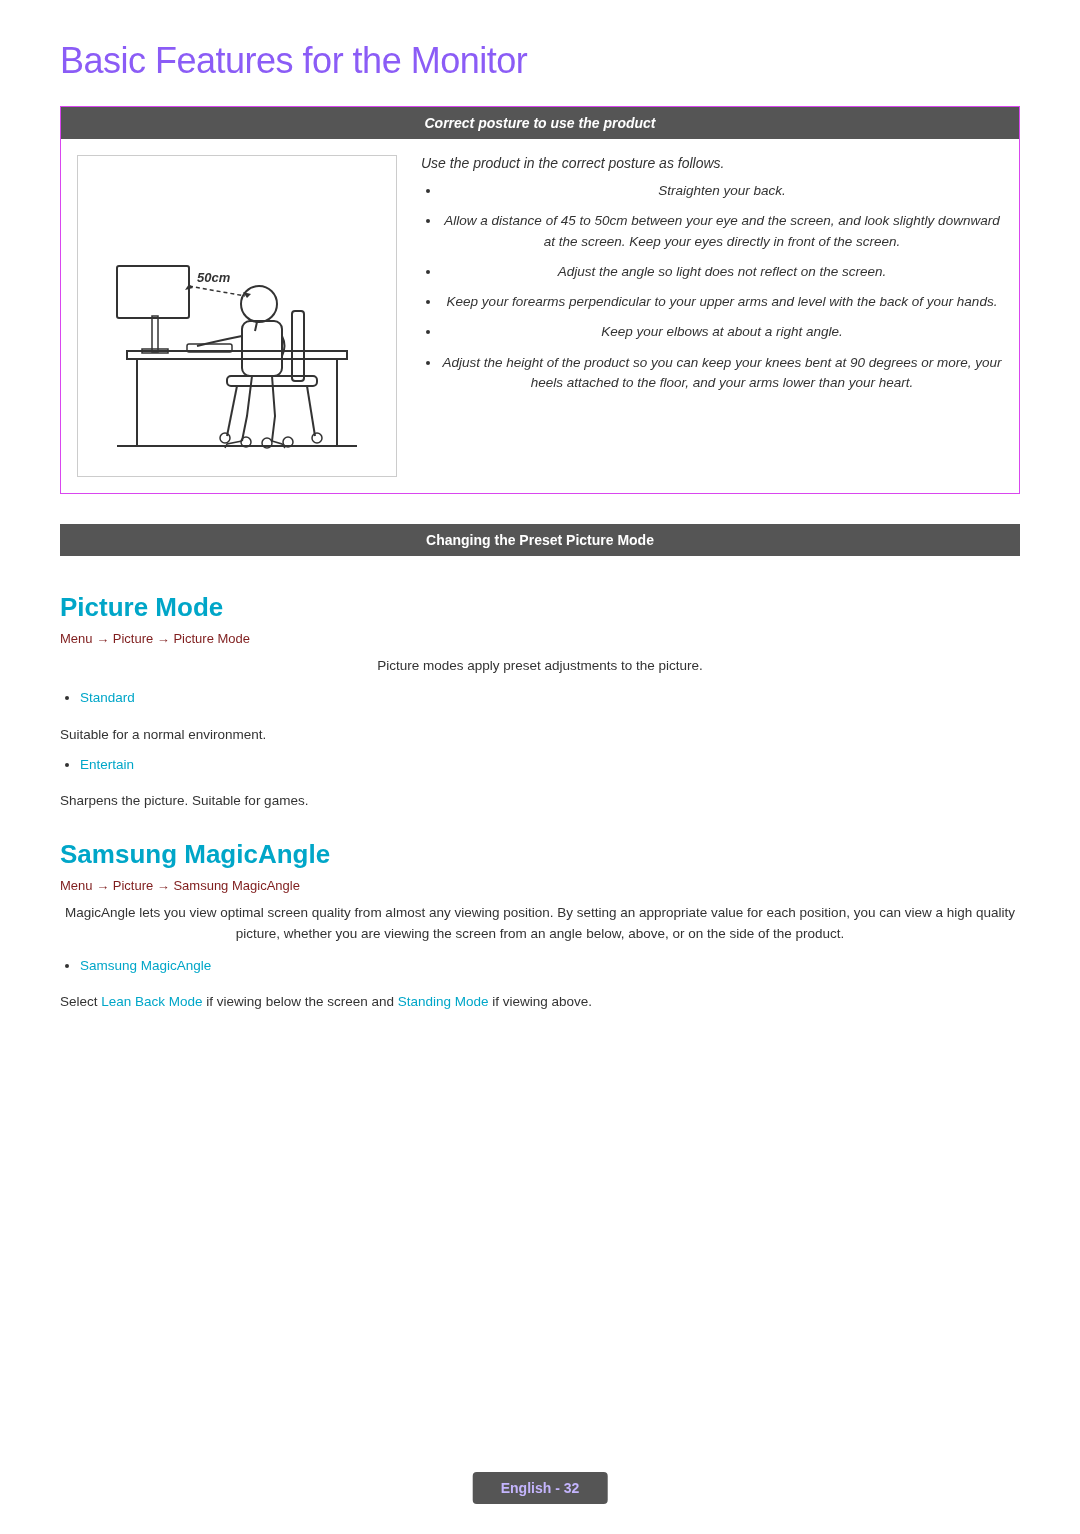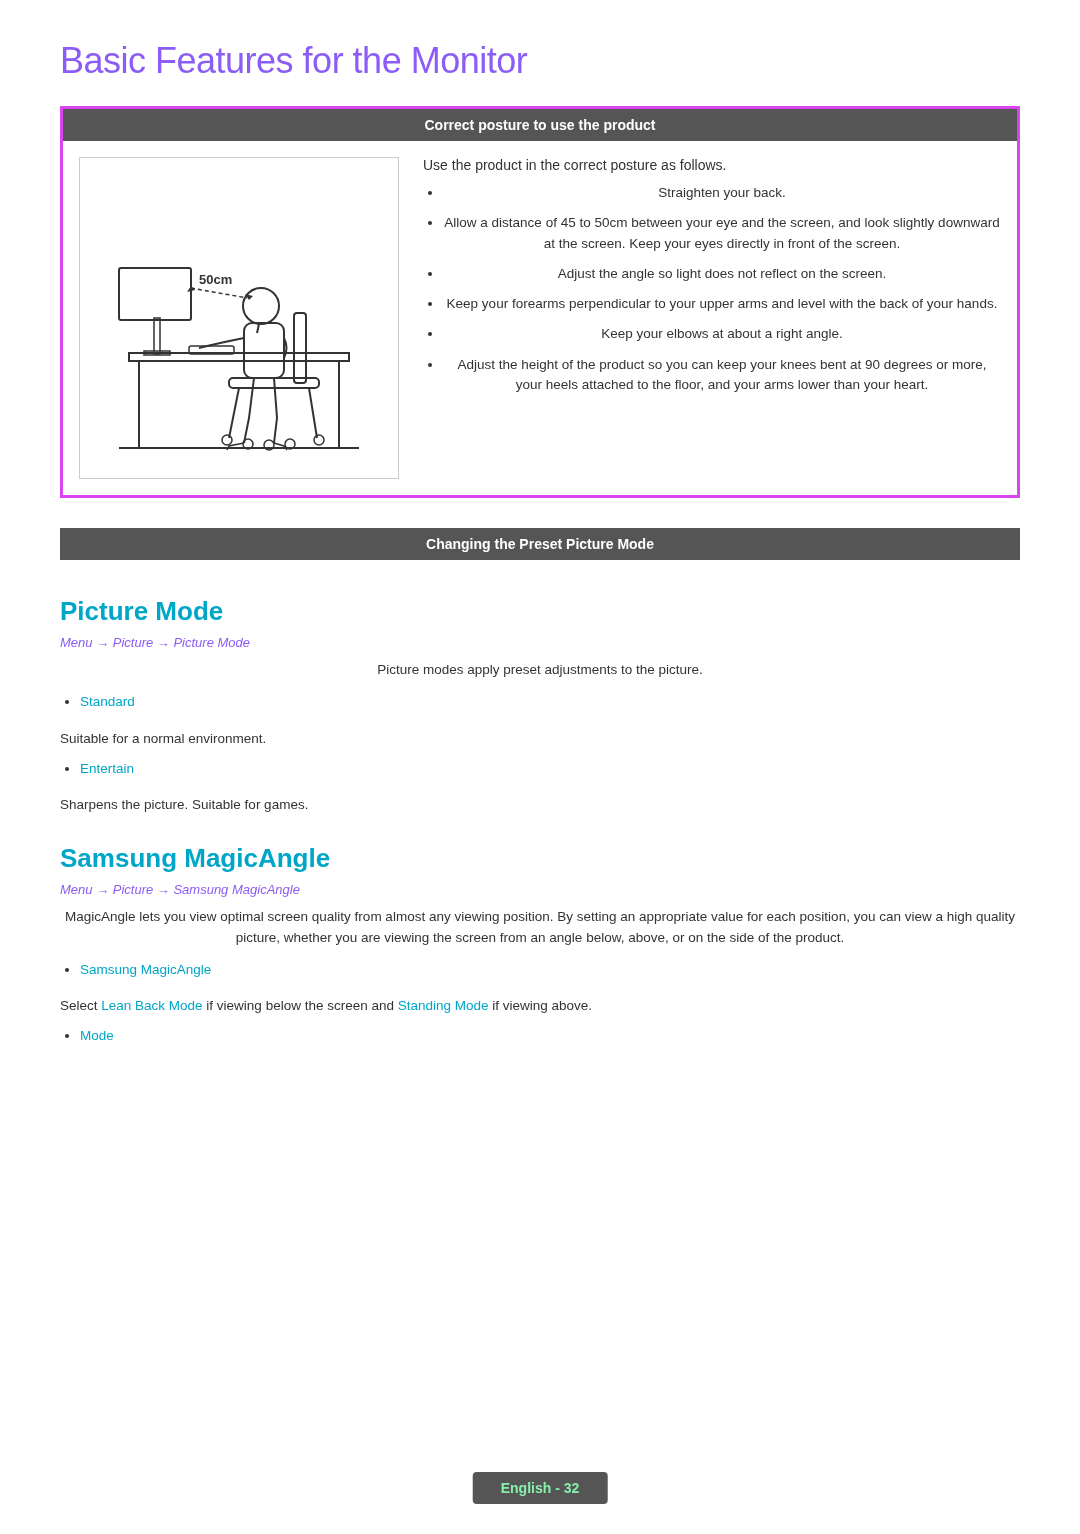--- a/index.html
+++ b/index.html
@@ -25,22 +25,23 @@
     .section-header {
       background: #555;
       color: #fff;
       text-align: center;
       padding: 8px 12px;
       font-size: 14px;
       font-weight: bold;
       margin-bottom: 0;
     }
     .section-box {
-      border: 3px solid #d946ef;
+      border: 1px solid #d946ef;
       margin-bottom: 30px;
+      font-style: italic;
     }
     .correct-posture-content {
       display: flex;
       flex-direction: row;
       padding: 16px;
       gap: 24px;
     }
     .posture-image {
       width: 320px;
       min-width: 320px;
@@ -77,24 +78,23 @@
       margin-bottom: 36px;
       margin-top: 10px;
     }
     .section-title {
       font-size: 26px;
       font-weight: bold;
       color: #00a6c8;
       margin-bottom: 8px;
     }
     .breadcrumb {
-      color: #8b5cf6;
+      color: #7f1d1d;
       font-size: 13px;
       margin-bottom: 10px;
-      font-style: italic;
     }
     .section-desc {
       font-size: 13.5px;
       margin-bottom: 12px;
       line-height: 1.5;
       text-align: center;
     }
     .bullet-list {
       list-style: disc;
       padding-left: 20px;
@@ -122,21 +122,21 @@
     a.link {
       color: #00a6c8;
       text-decoration: none;
     }
     .footer {
       position: absolute;
       bottom: 30px;
       left: 50%;
       transform: translateX(-50%);
       background: #555;
-      color: #86efac;
+      color: #c4b5fd;
       padding: 8px 28px;
       font-size: 14px;
       font-weight: bold;
       border-radius: 4px;
       white-space: nowrap;
     }
     
     .posture-svg {
       width: 280px;
       height: 300px;
@@ -247,21 +247,16 @@
     <div class="breadcrumb">Menu → Picture → Samsung MagicAngle</div>
     <p class="section-desc">MagicAngle lets you view optimal screen quality from almost any viewing position. By setting an appropriate value for each position, you can view a high quality picture, whether you are viewing the screen from an angle below, above, or on the side of the product.</p>
     <ul class="bullet-list">
       <li>
         <span class="item-title">Samsung MagicAngle</span>
       </li>
     </ul>
     <p class="item-desc">
       <span>Select </span><a class="link">Lean Back Mode</a><span> if viewing below the screen and </span><a class="link">Standing Mode</a><span> if viewing above.</span>
     </p>
-    <ul class="bullet-list">
-      <li>
-        <span class="item-title">Mode</span>
-      </li>
-    </ul>
   </div>
 </div>
 
 <div class="footer">English - 32</div>
 
 </body></html>

